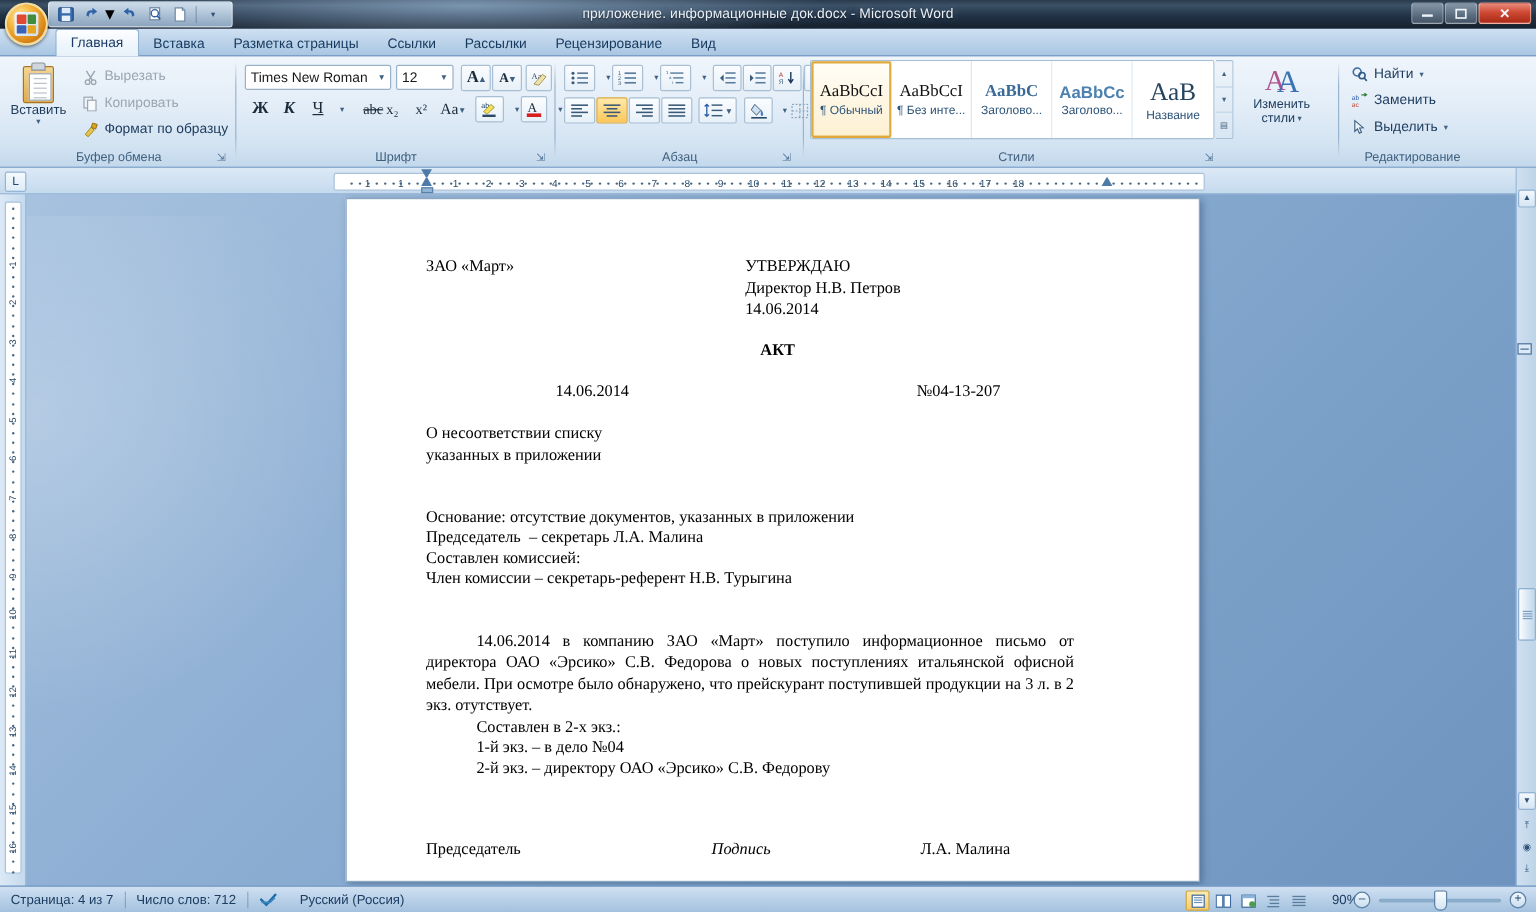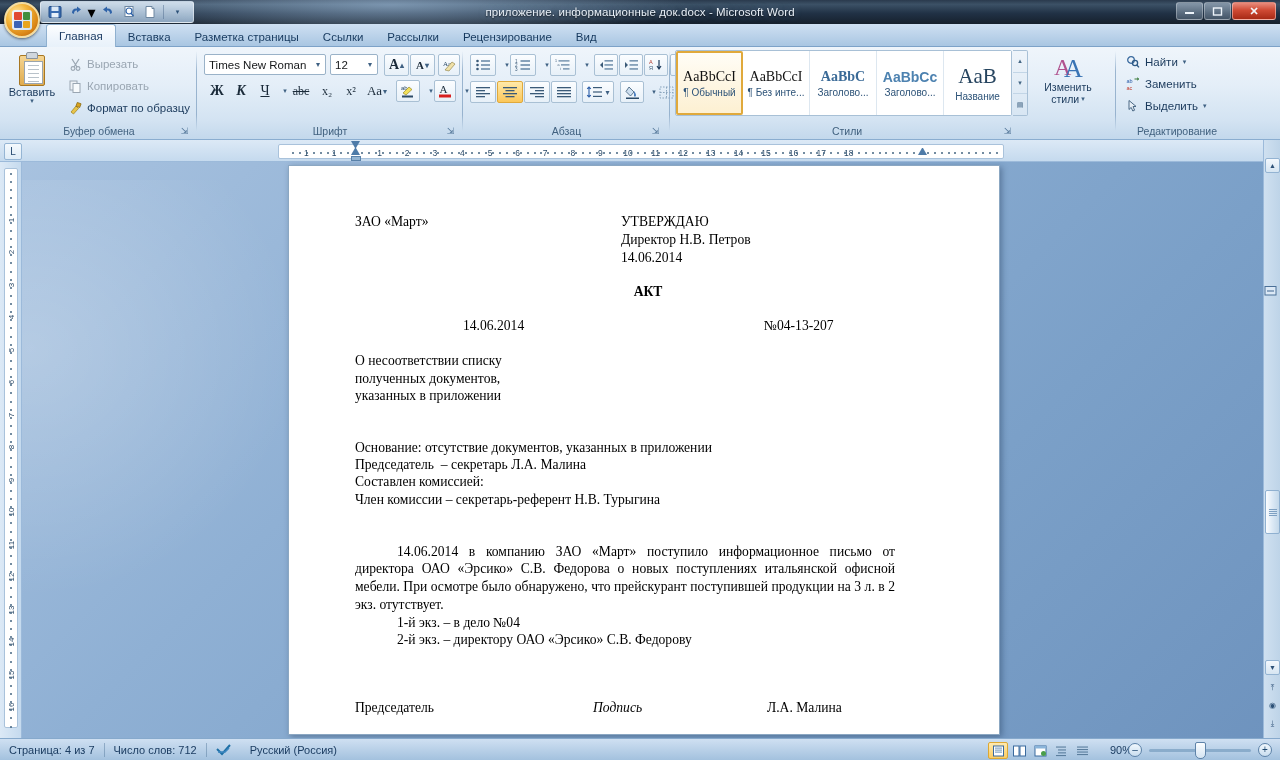--- a/index.html
+++ b/index.html
@@ -484,21 +484,21 @@
         <div class="tb" style="left:8px; top:32px; width:22px; font-family:'Liberation Serif',serif; font-weight:bold; font-size:14px;">
             <span>Ж</span>
           </div>
         <div class="tb" style="left:32px; top:32px; width:22px; font-family:'Liberation Serif',serif; font-style:italic; font-weight:bold; font-size:14px;">
             <span>К</span>
           </div>
         <div class="tb" style="left:56px; top:32px; width:20px; font-family:'Liberation Serif',serif; font-size:14px; text-decoration:underline;">
             <span>Ч</span>
           </div>
         <div class="tb" style="left:76px; top:32px; width:11px; font-size:7px; color:#3f6183">▾</div>
-        <div class="tb" style="left:90px; top:32px; width:26px; font-family:'Liberation Serif',serif; font-size:12px; text-decoration:line-through;">
+        <div class="tb" style="left:100px; top:32px; width:26px; font-family:'Liberation Serif',serif; font-size:12px; text-decoration:line-through;">
             <span>abc</span>
           </div>
         <div class="tb" style="left:118px; top:32px; width:22px; font-family:'Liberation Serif',serif; font-size:12px;">
             <span>x₂</span>
           </div>
         <div class="tb" style="left:142px; top:32px; width:22px; font-family:'Liberation Serif',serif; font-size:12px;">
             <span>x²</span>
           </div>
         <div class="tb" style="left:166px; top:32px; width:26px; font-family:'Liberation Serif',serif; font-size:13px;">
             <span>Aa</span>
@@ -973,34 +973,34 @@
       <div class="ln c b">АКТ</div>
       <div class="sp"></div>
 
       <div class="two-col">
         <span style="left:108px">14.06.2014</span>
         <span style="left:409px">№04-13-207</span>
       </div>
 
       <div class="sp"></div>
       <div class="ln">О несоответствии списку</div>
-      <div class="ln">полученных документов,</div>
       <div class="ln">указанных в приложении</div>
 
       <div class="sp"></div>
       <div class="sp"></div>
       <div class="ln">Основание: отсутствие документов, указанных в приложении</div>
       <div class="ln">Председатель  – секретарь Л.А. Малина</div>
       <div class="ln">Составлен комиссией:</div>
       <div class="ln">Член комиссии – секретарь-референт Н.В. Турыгина</div>
 
       <div class="sp"></div>
       <div class="sp"></div>
       <div class="just" style="text-indent:42px; width:540px;">14.06.2014 в компанию ЗАО «Март» поступило информационное письмо от директора ОАО «Эрсико» С.В. Федорова о новых поступлениях итальянской офисной мебели. При осмотре было обнаружено, что прейскурант поступившей продукции на 3 л. в 2 экз. отутствует.</div>
 
+      <div class="ln" style="padding-left:42px">Составлен в 2-х экз.:</div>
       <div class="ln" style="padding-left:42px">1-й экз. – в дело №04</div>
       <div class="ln" style="padding-left:42px">2-й экз. – директору ОАО «Эрсико» С.В. Федорову</div>
 
       <div class="sp"></div>
       <div class="sp"></div>
       <div class="sp"></div>
 
       <div class="sig">
         <span style="left:0">Председатель</span>
         <span class="it" style="left:238px">Подпись</span>

